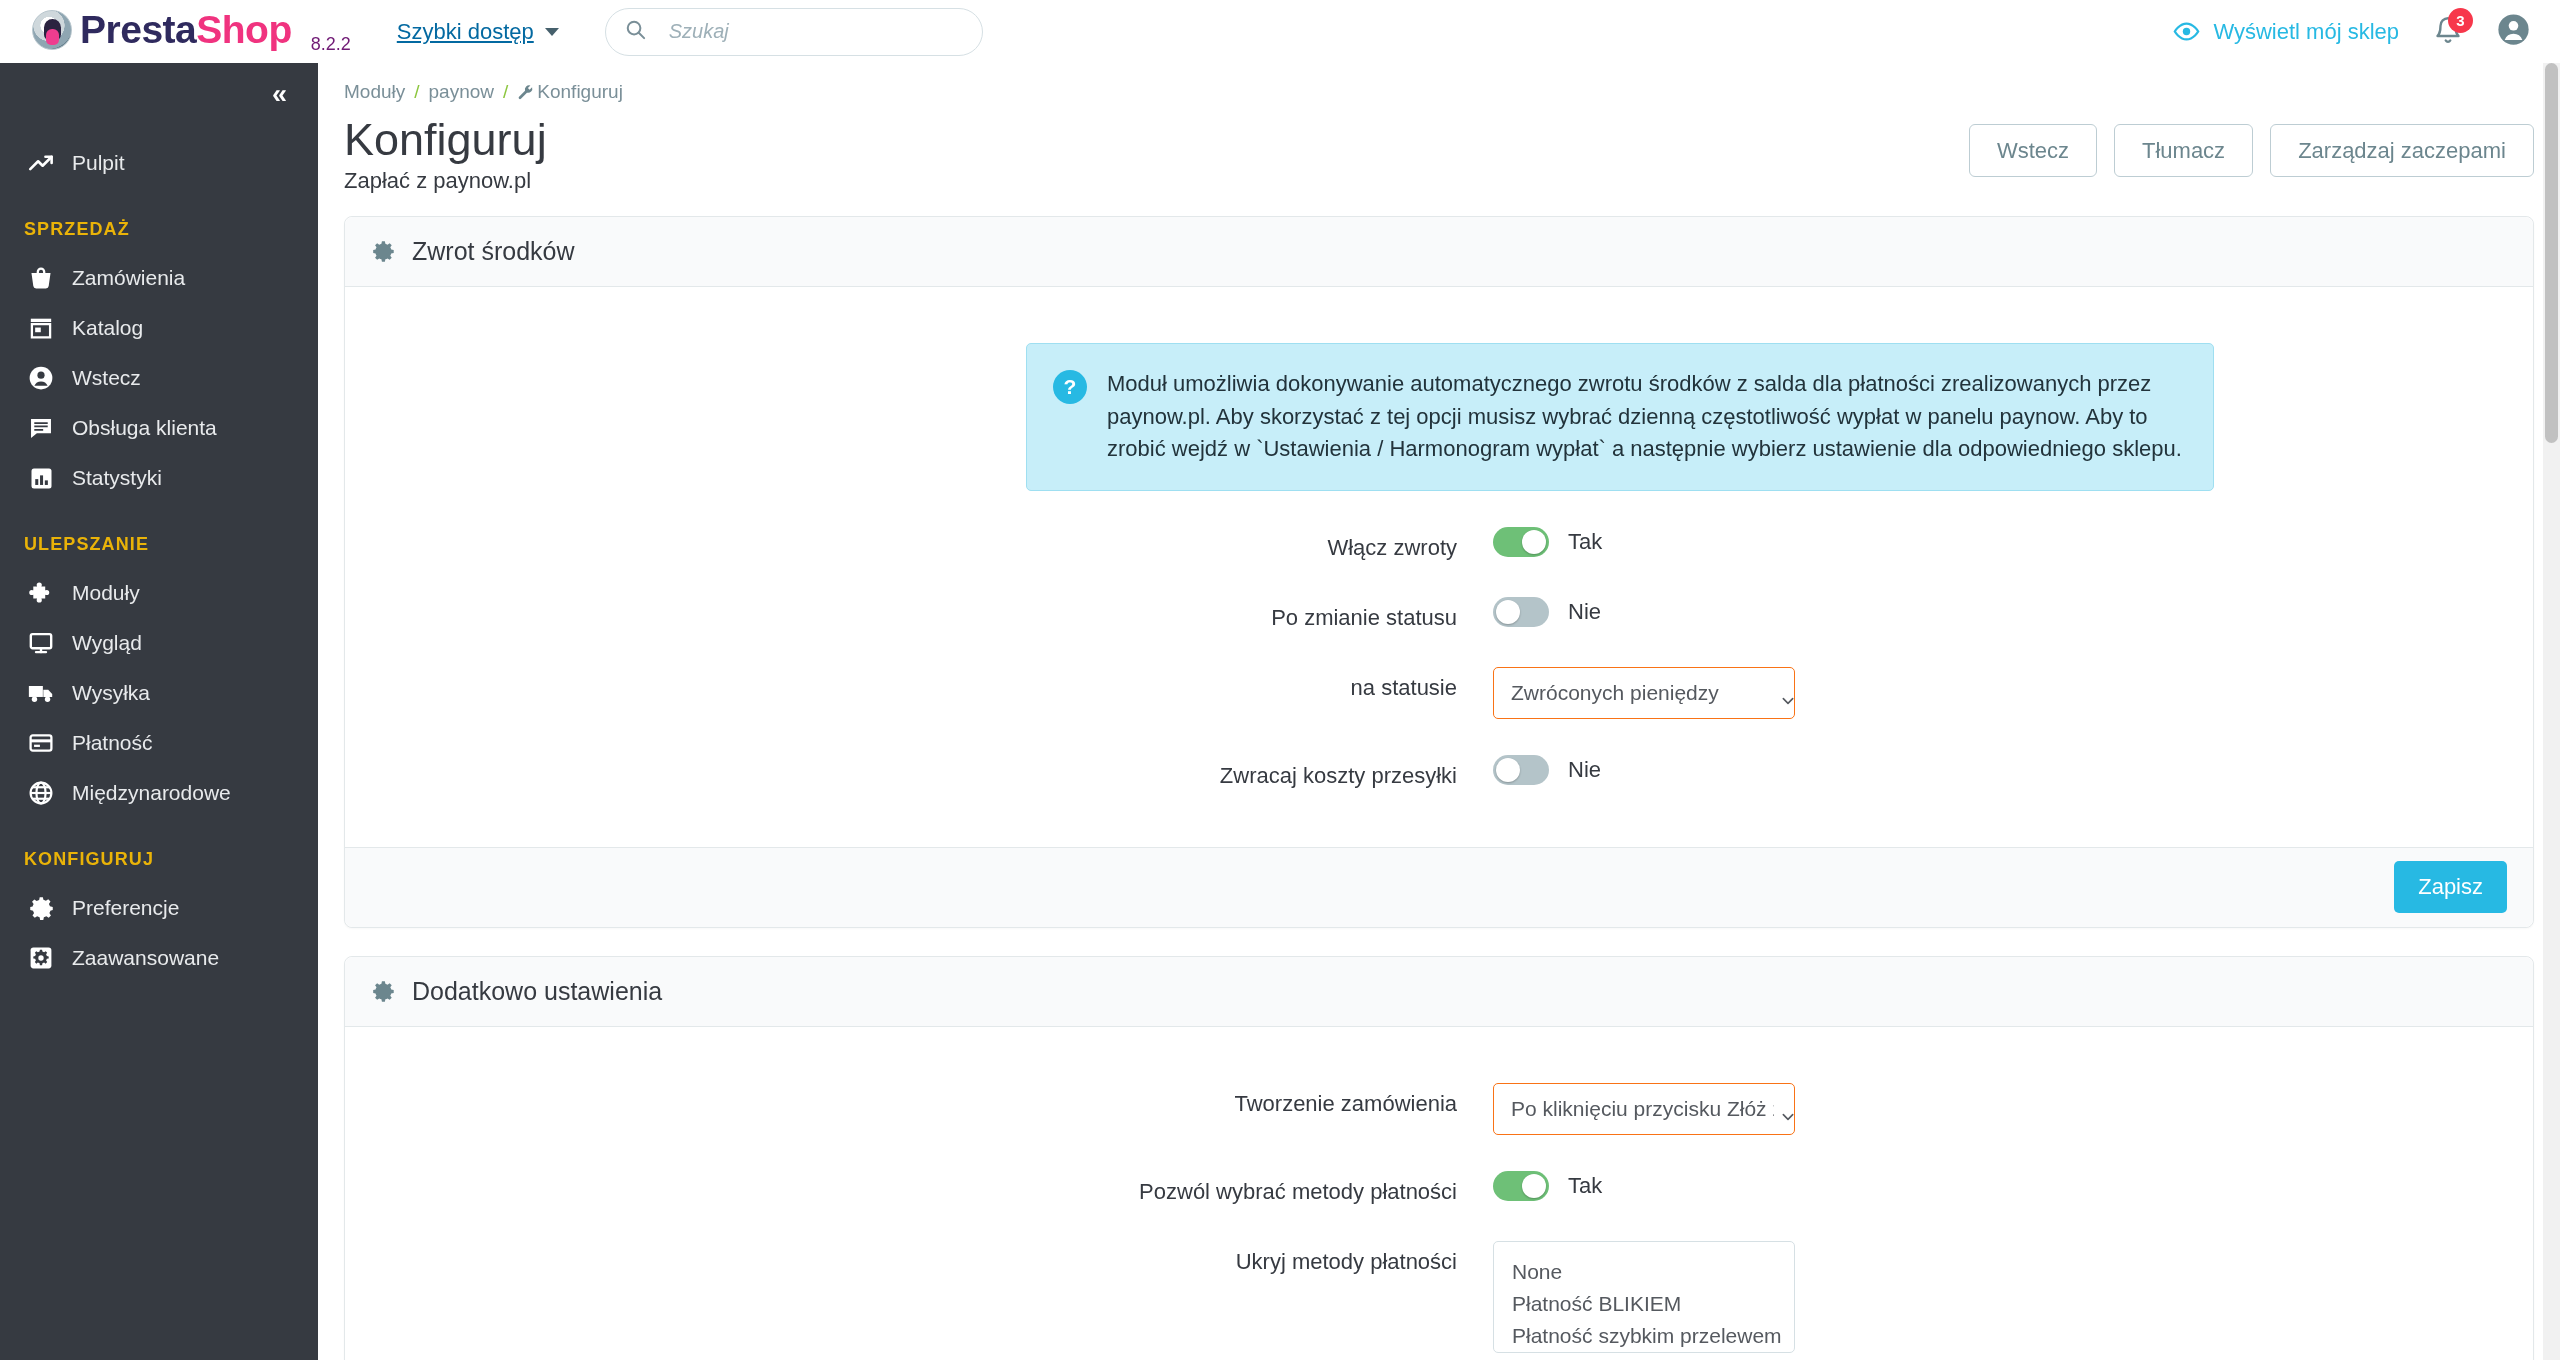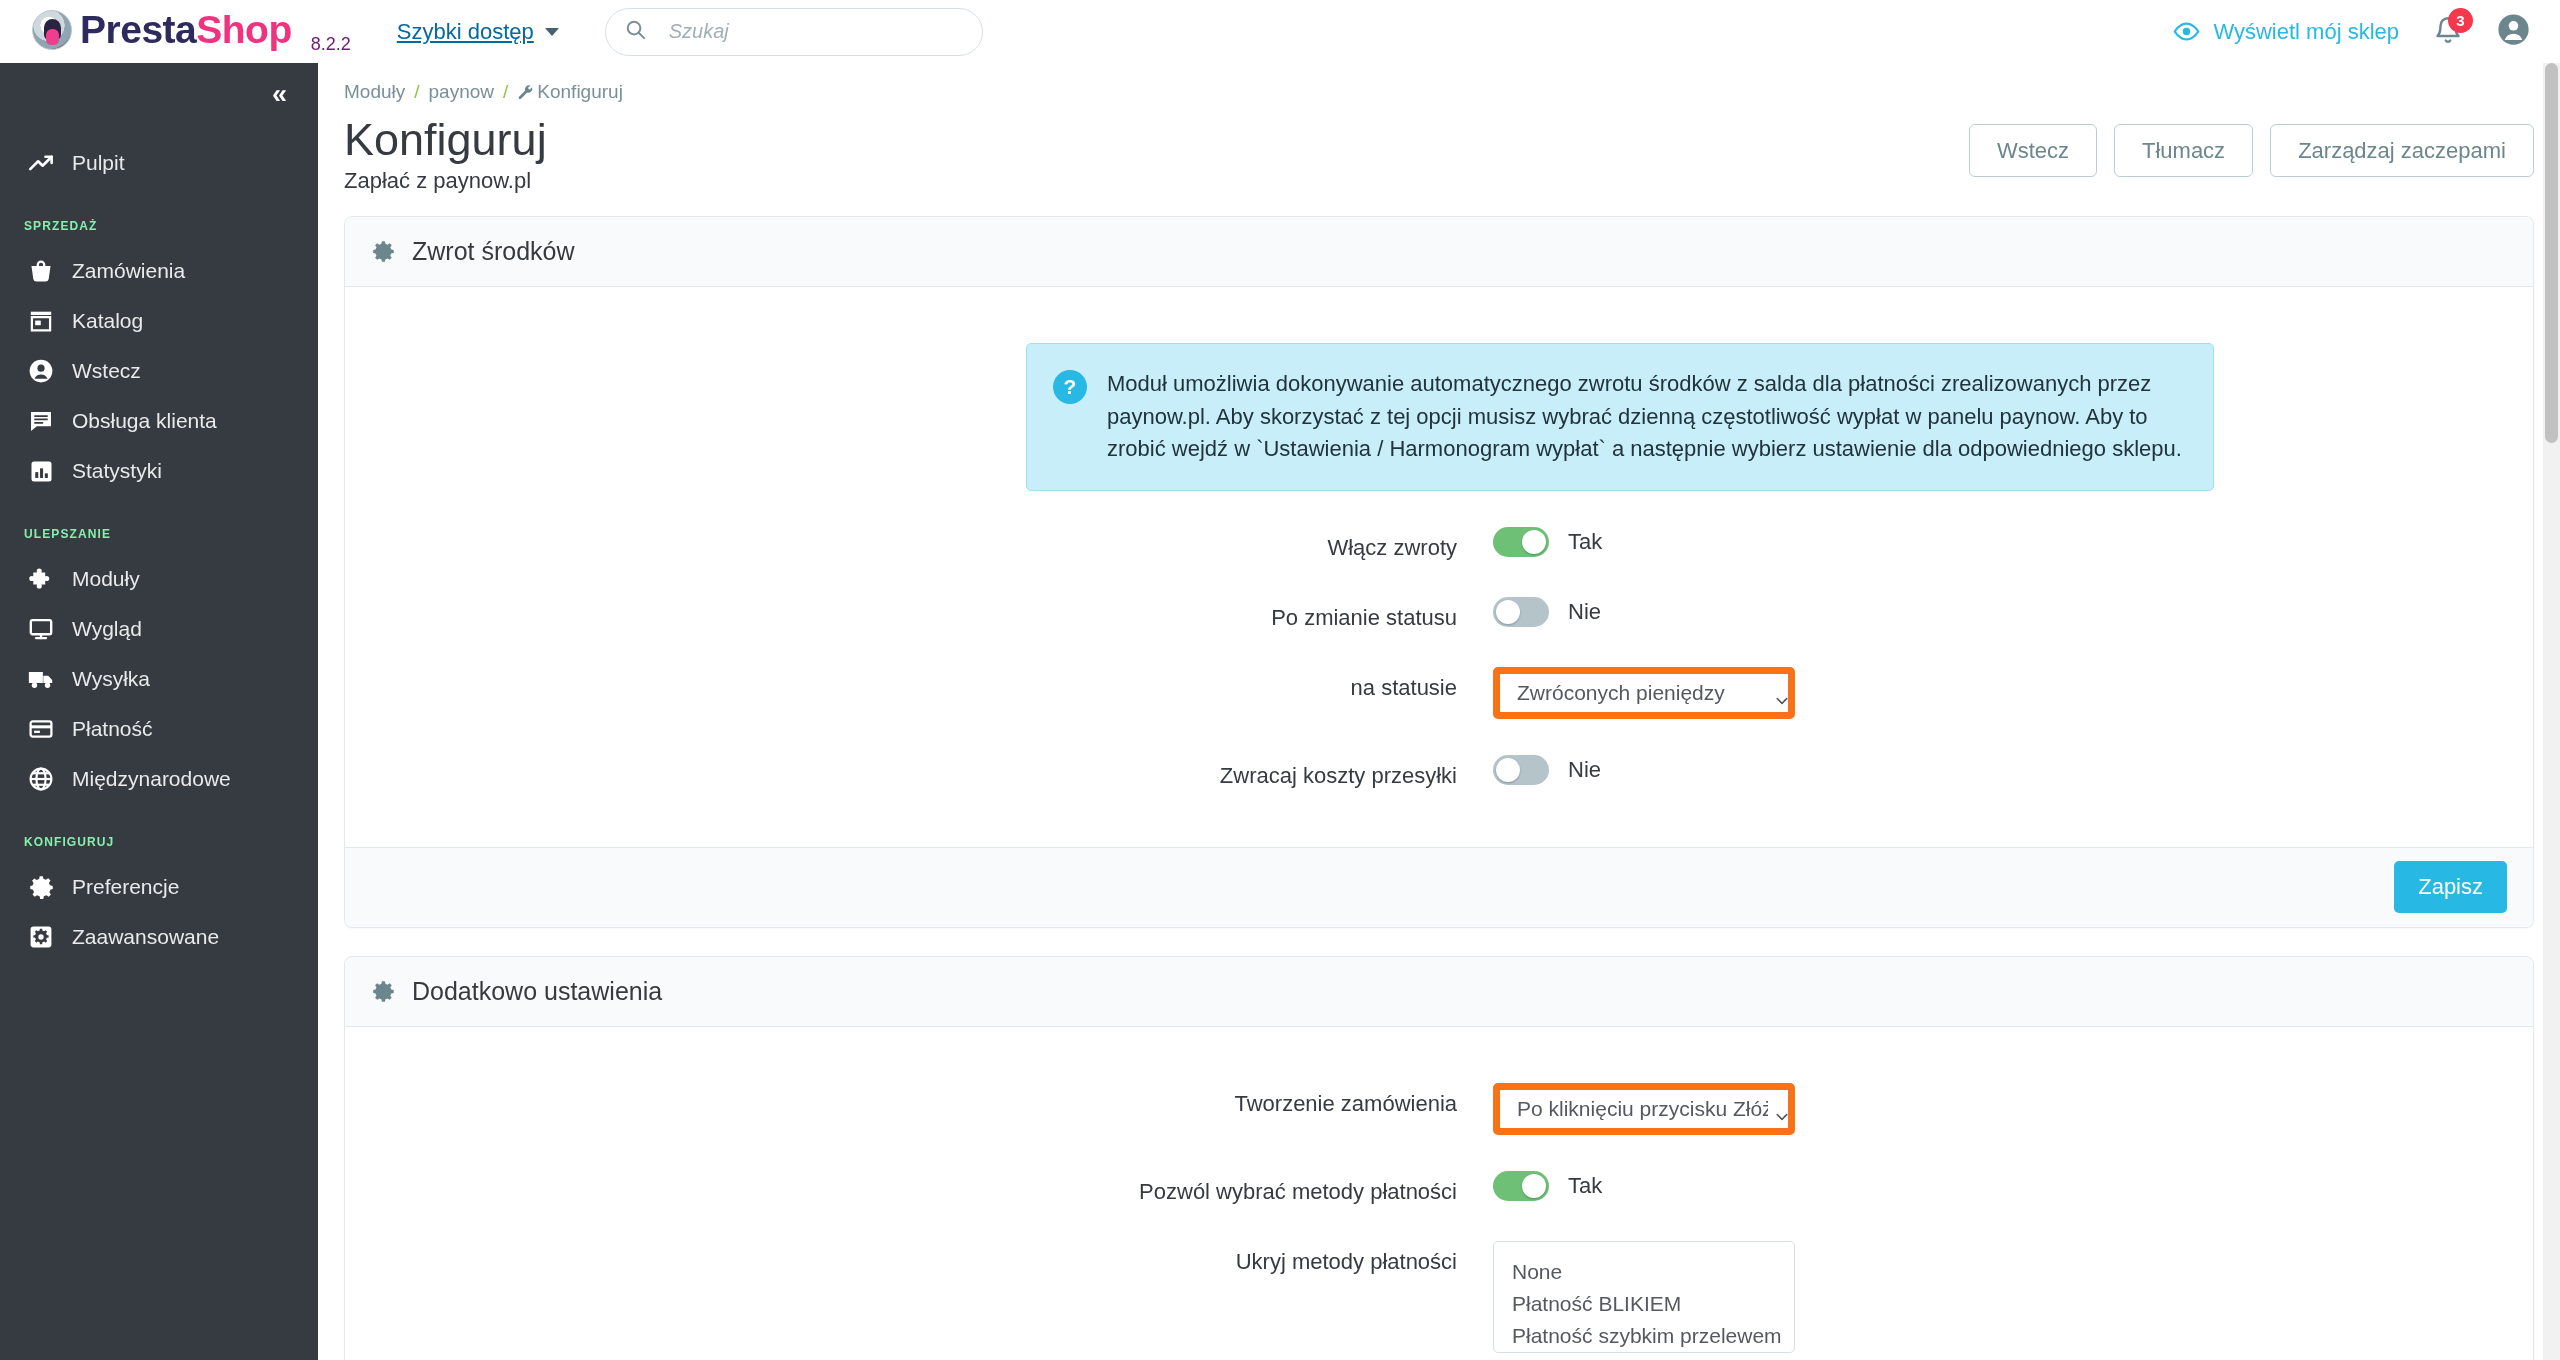--- a/index.html
+++ b/index.html
@@ -96,21 +96,21 @@
     display: flex; align-items: center; height: 48px;
     padding-left: 24px; color: #e8eaec; cursor: pointer;
     font-size: 21px; margin-bottom: 2px;
   }
   .nav-ico {
     width: 34px; height: 28px; display: flex; align-items: center;
     justify-content: center; margin-right: 14px; flex: 0 0 34px;
   }
   .nav-label { white-space: nowrap; }
   .nav-section {
-    font-size: 12px; color: #86efac; letter-spacing: 1.1px;
+    font-size: 18px; color: #eab308; letter-spacing: 1.1px;
     font-weight: 700; padding-left: 24px;
     margin-top: 32px; margin-bottom: 14px;
   }
   .nav-top-gap { margin-top: 14px; }
 
   
   .main {
     position: absolute; top: 63px; left: 318px;
     width: 2242px; height: 1297px;
     background: #ffffff; overflow: hidden;
@@ -197,21 +197,21 @@
     position: absolute; top: 3px; width: 24px; height: 24px;
     border-radius: 50%; background: #fff;
     box-shadow: 0 1px 2px rgba(0,0,0,.25);
   }
   .toggle.on .knob { right: 3px; }
   .toggle.off .knob { left: 3px; }
   .toggle-text { margin-left: 19px; font-size: 22px; color: #363a41; }
 
   .select-box {
     width: 302px; height: 52px;
-    border: 7px solid #f97316; border-radius: 5px;
+    border: 1px solid #f97316; border-radius: 5px;
     background: #fff; display: flex; align-items: center;
     padding: 0 14px 0 17px; cursor: pointer;
   }
   .select-value {
     flex: 1; font-size: 21px; color: #55595f;
     white-space: nowrap; overflow: hidden;
   }
   .select-chevron { width: 0; height: 0; margin-left: 6px; }
 
   .listbox {

